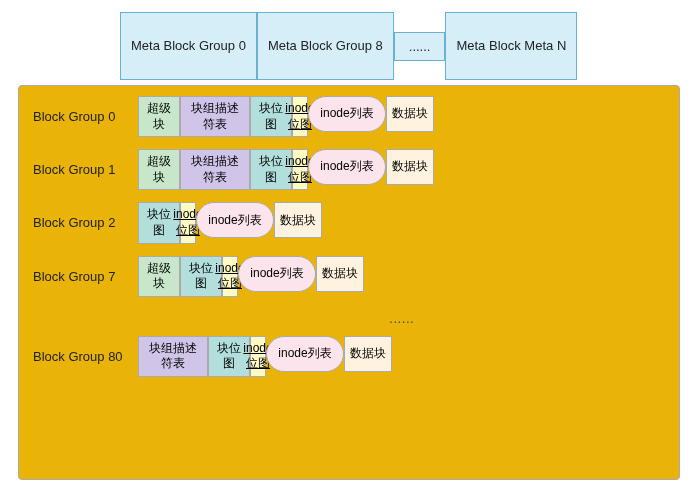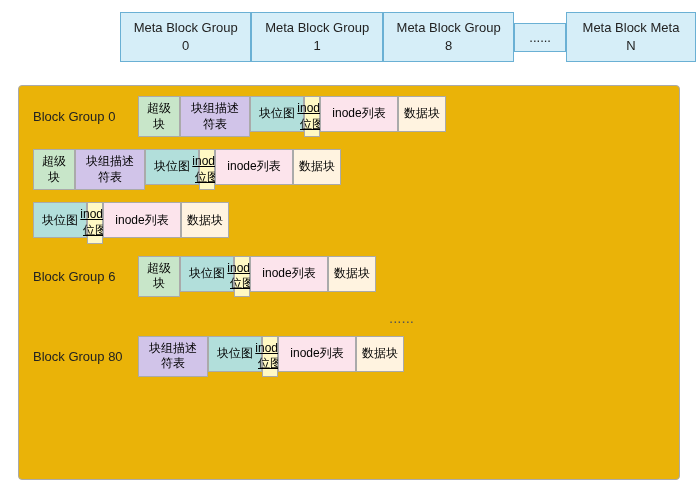--- a/index.html
+++ b/index.html
@@ -19,21 +19,21 @@
       align-items: center;
       position: absolute;
       top: 12px;
       left: 120px;
       gap: 0;
     }
 
     .meta-block {
       border: 1.5px solid #6ab0d4;
       background: #d6eef8;
-      padding: 6px 10px;
+      padding: 24px 10px;
       min-width: 130px;
       text-align: center;
       font-size: 13px;
       color: #222;
       line-height: 1.4;
     }
 
     .meta-block-dots {
       border: 1.5px solid #6ab0d4;
       background: #d6eef8;
@@ -93,32 +93,33 @@
       width: 42px;
     }
 
     .cell-blockdesc {
       background: #d1c4e9;
       width: 70px;
     }
 
     .cell-bitmap {
       background: #b2dfdb;
-      width: 54px;
+      width: 42px;
     }
 
     .cell-inode-bitmap {
       background: #fff9c4;
       width: 16px;
       text-decoration: underline;
     }
 
     .cell-inode-list {
       background: #fce4ec;
       width: 78px;
+      border-radius: 20px;
     }
 
     .cell-data {
       background: #fff3e0;
       flex: 1;
     }
 
     .dots-row {
       text-align: center;
       font-size: 15px;
@@ -134,21 +135,20 @@
       width: 696px;
       height: 40px;
       pointer-events: none;
     }
   </style>
 </head>
 <body>
 
 <div class="top-row">
   <div class="meta-block">Meta Block Group 0</div>
-  <div class="meta-block">Meta Block Group 1</div>
   <div class="meta-block">Meta Block Group 8</div>
   <div class="meta-block-dots">......</div>
   <div class="meta-block">Meta Block Meta N</div>
 </div>
 
 <svg class="svg-connector">
 
   <line x1="120" y1="58" x2="120" y2="87" stroke="#888" stroke-width="1.5" stroke-dasharray="5,3"></line>
   <line x1="120" y1="87" x2="18" y2="87" stroke="#888" stroke-width="1.5" stroke-dasharray="5,3"></line>
 
@@ -165,43 +165,45 @@
       <div class="cell cell-blockdesc">块组描述符表</div>
       <div class="cell cell-bitmap">块位图</div>
       <div class="cell cell-inode-bitmap">inode
 位图</div>
       <div class="cell cell-inode-list">inode列表</div>
       <div class="cell cell-data">数据块</div>
     </div>
   </div>
 
   <div class="block-group-row">
+    <div class="block-group-label">Block Group 1</div>
     <div class="cells">
       <div class="cell cell-superblock">超级块</div>
       <div class="cell cell-blockdesc">块组描述符表</div>
       <div class="cell cell-bitmap">块位图</div>
       <div class="cell cell-inode-bitmap">inode
 位图</div>
       <div class="cell cell-inode-list">inode列表</div>
       <div class="cell cell-data">数据块</div>
     </div>
   </div>
 
   <div class="block-group-row">
-    <div class="cells">
-      <div class="cell cell-bitmap">块位图</div>
-      <div class="cell cell-inode-bitmap">inode
-位图</div>
-      <div class="cell cell-inode-list">inode列表</div>
-      <div class="cell cell-data">数据块</div>
-    </div>
-  </div>
-
-  <div class="block-group-row">
-    <div class="block-group-label">Block Group 6</div>
+    <div class="block-group-label">Block Group 2</div>
+    <div class="cells">
+      <div class="cell cell-bitmap">块位图</div>
+      <div class="cell cell-inode-bitmap">inode
+位图</div>
+      <div class="cell cell-inode-list">inode列表</div>
+      <div class="cell cell-data">数据块</div>
+    </div>
+  </div>
+
+  <div class="block-group-row">
+    <div class="block-group-label">Block Group 7</div>
     <div class="cells">
       <div class="cell cell-superblock">超级块</div>
       <div class="cell cell-bitmap">块位图</div>
       <div class="cell cell-inode-bitmap">inode
 位图</div>
       <div class="cell cell-inode-list">inode列表</div>
       <div class="cell cell-data">数据块</div>
     </div>
   </div>
 

